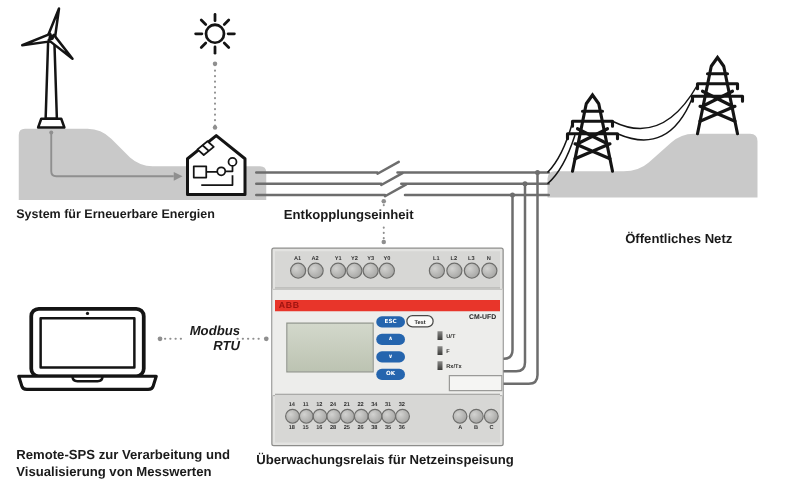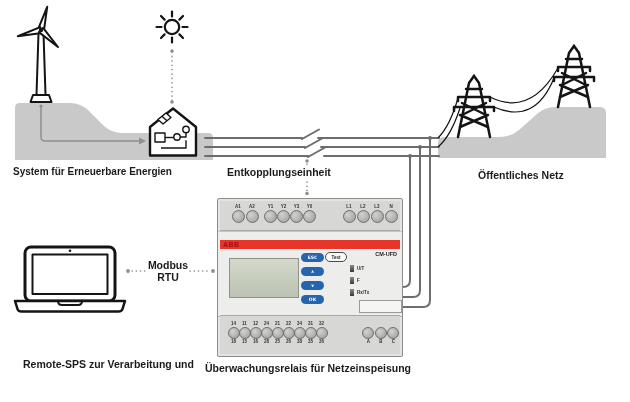--- a/index.html
+++ b/index.html
@@ -173,29 +173,30 @@
       <line x1="132" y1="271" x2="146" y2="271" stroke-width="1.6" stroke-dasharray="0.2 4" stroke-linecap="round" fill="none"></line>
       <line x1="190" y1="271" x2="209" y2="271" stroke-width="1.6" stroke-dasharray="0.2 4" stroke-linecap="round" fill="none"></line>
       <circle cx="213" cy="271" r="1.9" stroke="none"></circle>
     </g>
   </svg>
 
   <div class="lbl" style="left:13px;top:166px;width:180px;font-size:10px;">System für Erneuerbare Energien</div>
 
   <div class="lbl" style="left:227px;top:166px;width:160px;text-align:left;">Entkopplungseinheit</div>
 
-  <div class="lbl" style="left:478px;top:169px;width:130px;text-align:left;">Öffentliches Netz</div>
-
-  <div class="lbl" style="left:144px;top:259px;width:48px;text-align:center;">
+  <div class="lbl" style="left:478px;top:185px;width:130px;text-align:center;">Öffentliches Netz</div>
+
+  <div class="lbl" style="left:144px;top:259px;width:48px;text-align:right;font-style:italic;">
     <div>Modbus</div>
     <div>RTU</div>
   </div>
 
-  <div class="lbl" style="left:13px;top:358px;width:200px;line-height:13.5px;margin-left:10px;">
+  <div class="lbl" style="left:13px;top:358px;width:200px;line-height:13.5px;">
     <div>Remote-SPS zur Verarbeitung und</div>
+    <div>Visualisierung von Messwerten</div>
   </div>
 
   <div class="lbl" style="left:205px;top:362px;width:210px;text-align:left;line-height:13.5px;">
     <div>Überwachungsrelais für Netzeinspeisung</div>
   </div>
 
   <div class="device">
 
     <div class="strip strip-top">
       <div class="tgroup g1">

